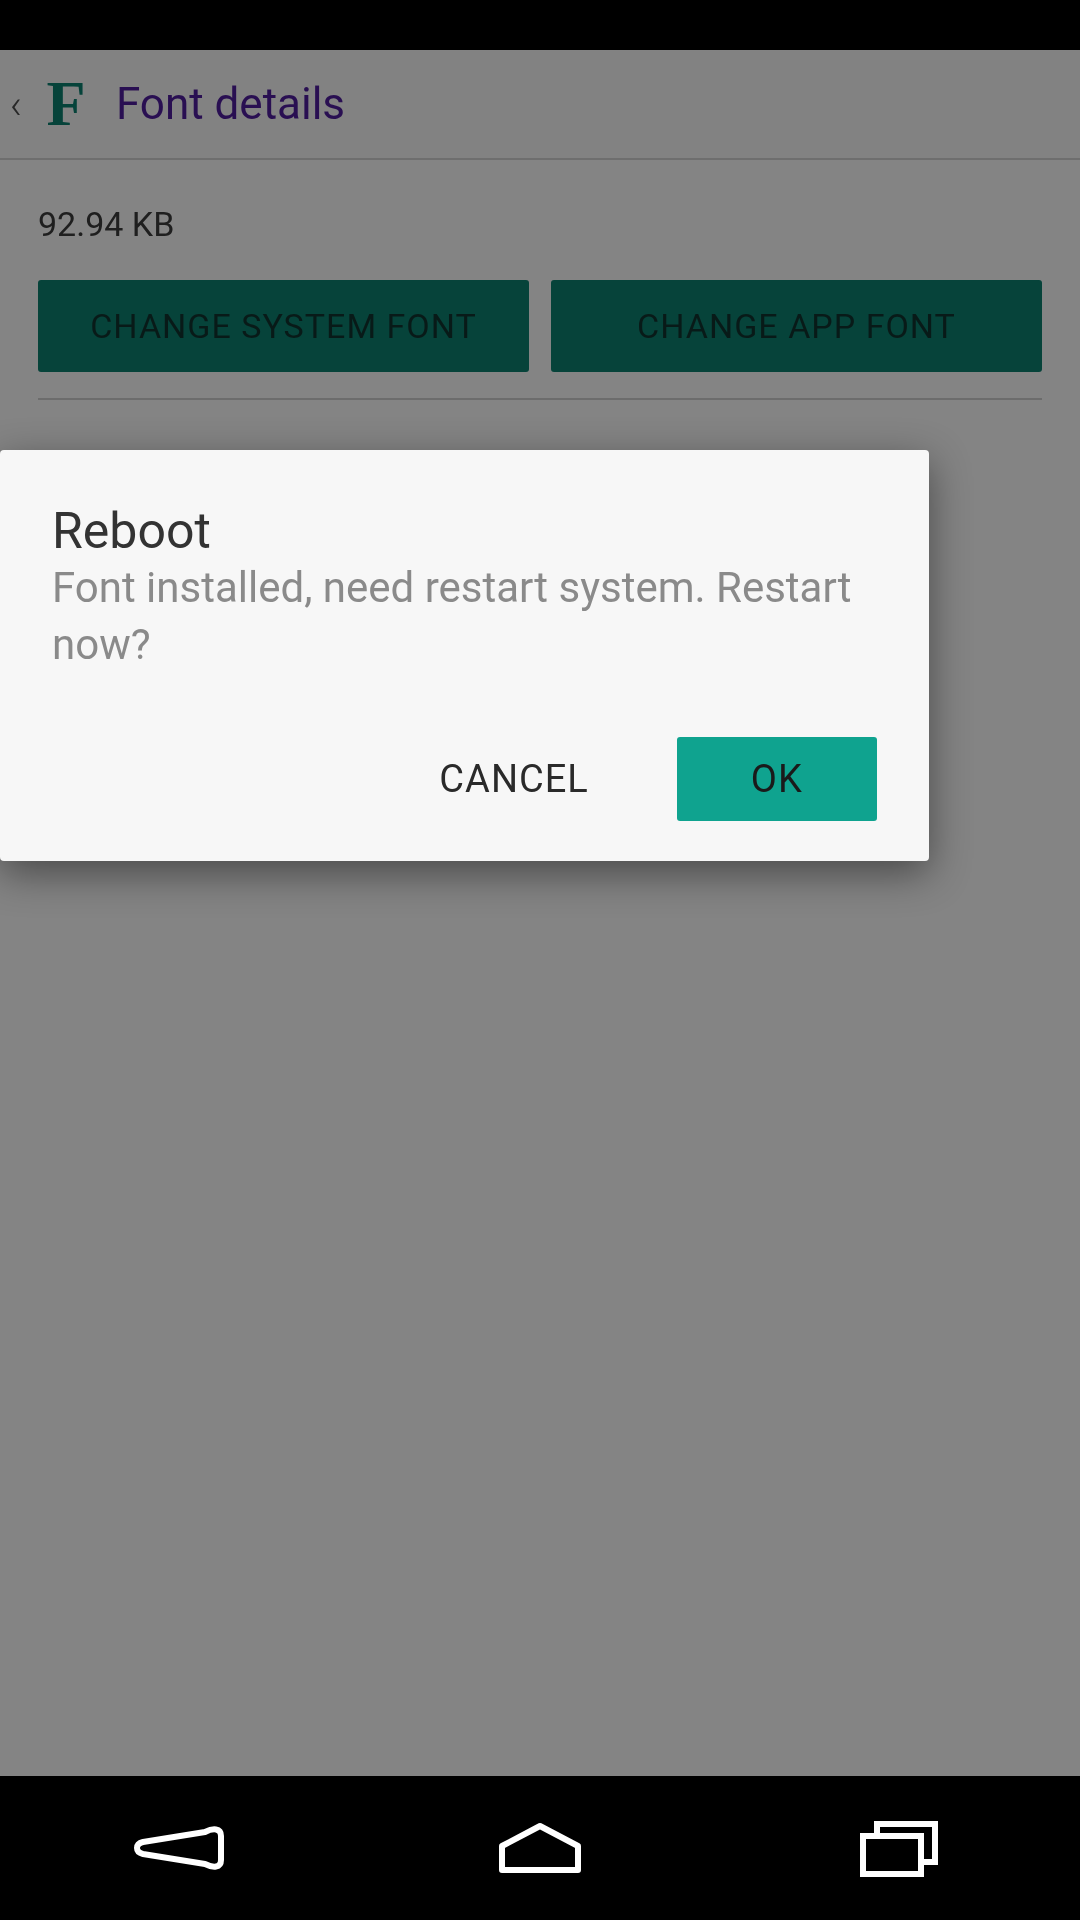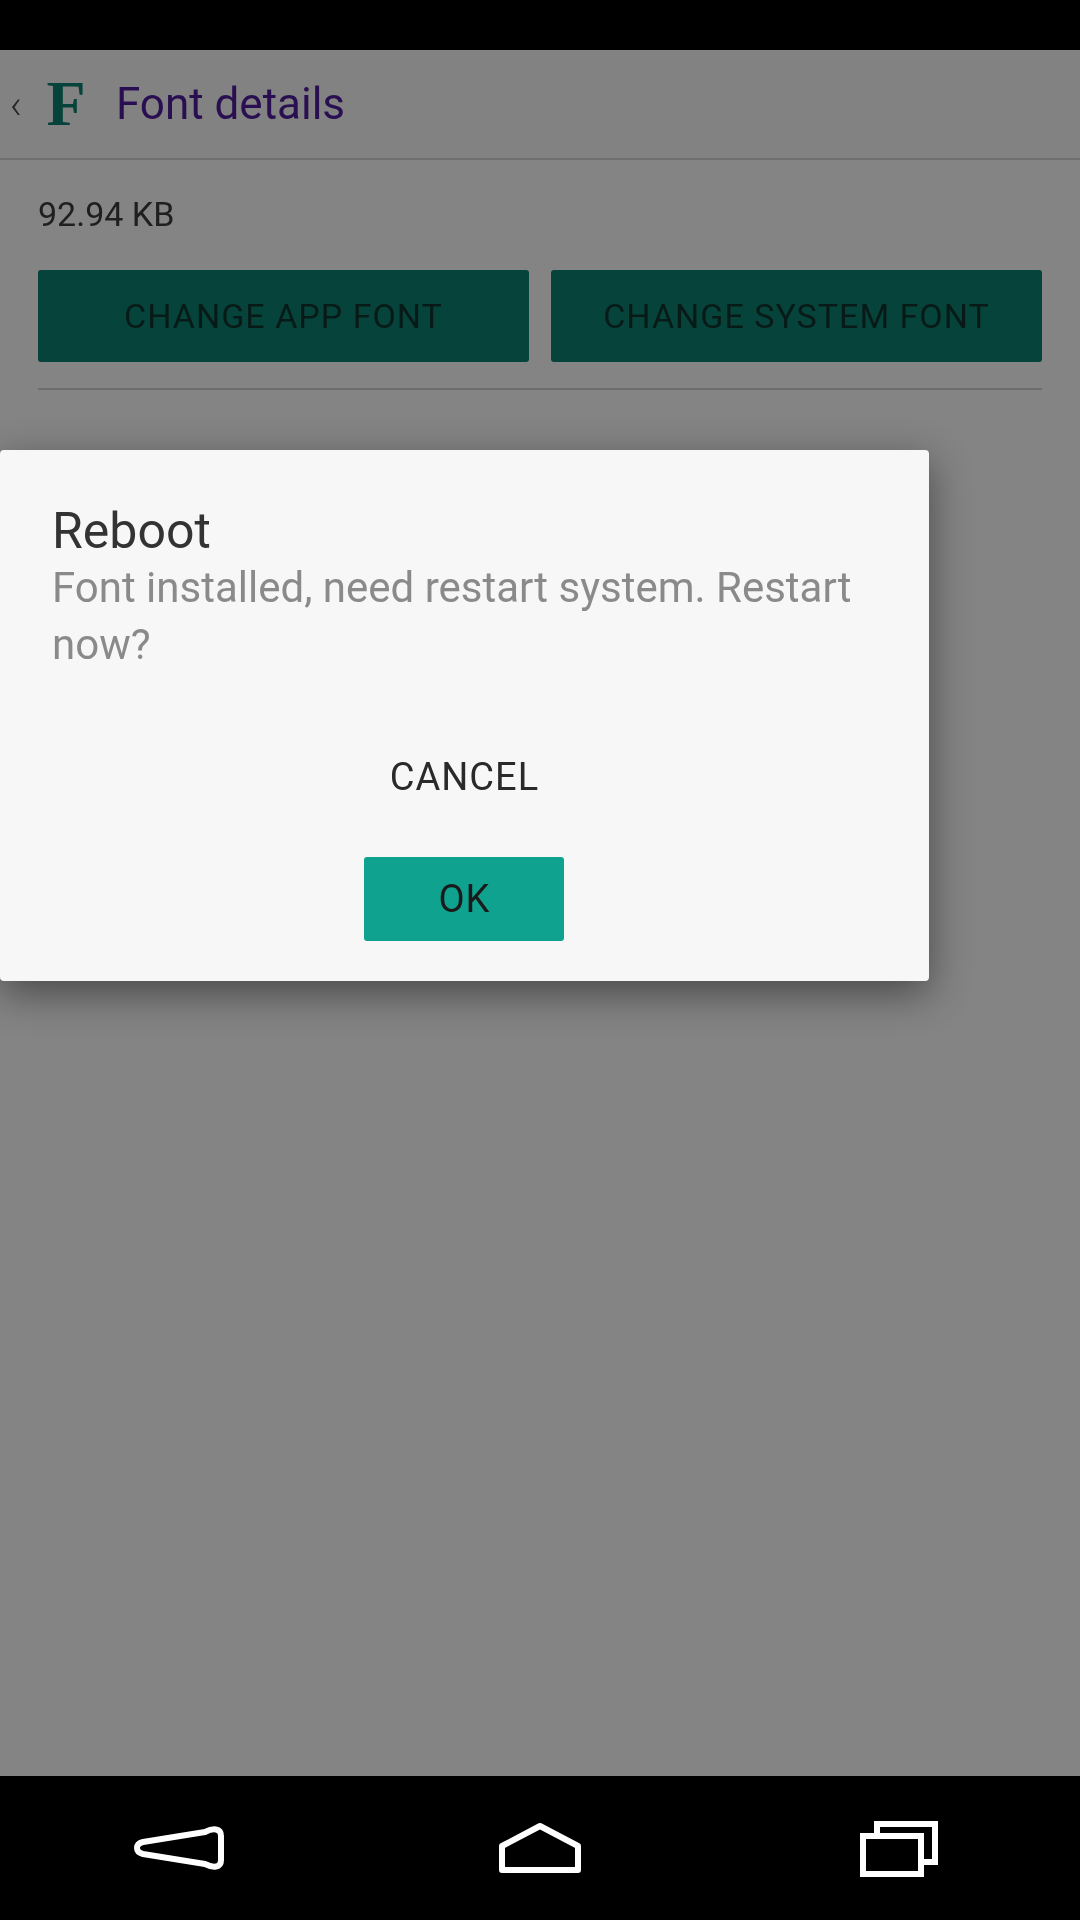--- a/index.html
+++ b/index.html
@@ -8,33 +8,33 @@
   .status-bar { height: 50px; background: #000; color: #fff; display: flex; justify-content: flex-end; align-items: center; padding: 0 14px; gap: 6px; font-size: 34px; }
   .status-bar .time { letter-spacing: 1px; margin-left: 6px; }
   .app-area { position: absolute; top: 50px; left: 0; right: 0; bottom: 144px; background: #f1f1f1; }
   .action-bar { height: 110px; background: #ededed; border-bottom: 2px solid #c9c9c9; display: flex; align-items: center; padding: 0 10px; gap: 14px; }
   .back-caret { color: #4a4a4a; font-size: 40px; font-weight: 300; margin-right: -6px; }
   .app-logo { width: 72px; height: 72px; display: flex; align-items: center; justify-content: center; font-family: Georgia, 'Times New Roman', serif; font-weight: 900; font-size: 64px; color: #0b7a6b; }
   .action-bar-title { font-size: 44px; color: #4c1d95; }
   .content { padding: 34px 38px; }
   .row-top { display: flex; justify-content: space-between; align-items: flex-start; }
   .font-name { font-family: Georgia, 'Times New Roman', serif; font-size: 56px; font-weight: 900; color: #1a1a1a; letter-spacing: 0px; }
-  .file-size { font-size: 34px; color: #3a3a3a; }
+  .file-size { font-size: 34px; color: #3a3a3a; margin-top: 10px; }
   .lang-badge { display: inline-block; background: #0fa38f; color: #063b34; border-radius: 8px; padding: 4px 12px 8px; font-size: 32px; margin-top: 14px; }
   .btn-row { display: flex; gap: 22px; margin-top: 36px; }
   .big-btn { flex: 1; background: #0b7a6b; color: #10312c; height: 92px; display: flex; align-items: center; justify-content: center; font-size: 34px; letter-spacing: 1px; border-radius: 3px; }
   .divider { height: 2px; background: #c5c5c5; margin-top: 26px; }
   .nav-bar { position: absolute; bottom: 0; left: 0; right: 0; height: 144px; background: #000; display: flex; justify-content: space-around; align-items: center; }
   .nav-btn { width: 240px; height: 96px; display: flex; align-items: center; justify-content: center; }
   .nav-btn svg { stroke: #fff; fill: none; stroke-width: 6; }
   .overlay { position: absolute; top: 50px; left: 0; right: 0; bottom: 144px; background: rgba(0,0,0,0.45); display: flex; align-items: flex-start; justify-content: flex-start; }
   .dialog { width: 86%; background: #f7f7f7; border-radius: 4px; box-shadow: 0 12px 40px rgba(0,0,0,0.45); margin-top: 400px; padding: 52px 52px 40px; }
   .dialog-title { font-size: 50px; color: #333; font-weight: 400; }
   .dialog-msg { font-size: 42px; color: #8a8a8a; line-height: 1.35; }
-  .dialog-actions { display: flex; justify-content: flex-end; align-items: center; gap: 40px; margin-top: 64px; flex-direction: column; }
+  .dialog-actions { display: flex; justify-content: flex-end; align-items: center; gap: 60px; margin-top: 64px; }
   .btn-flat { font-size: 38px; color: #2a2a2a; padding: 18px 28px; letter-spacing: 1px; }
   .btn-raised { background: #0fa38f; color: #1a1a1a; font-size: 38px; padding: 0 74px; height: 84px; display: flex; align-items: center; border-radius: 3px; letter-spacing: 1px; }
   .wifi-icon, .cell-icon, .batt-icon { display: inline-flex; }
 </style>
 </head>
 <body>
 
 <div class="device">
 
 
@@ -44,22 +44,22 @@
       <span class="app-logo">F</span>
       <span class="action-bar-title">Font details</span>
     </div>
 
     <div class="content">
       <div class="row-top">
         <div class="file-size">92.94 KB</div>
       </div>
 
       <div class="btn-row">
+        <div class="big-btn">CHANGE SYSTEM FONT</div>
         <div class="big-btn">CHANGE APP FONT</div>
-        <div class="big-btn">CHANGE SYSTEM FONT</div>
       </div>
 
       <div class="divider"></div>
     </div>
   </div>
 
   <div class="overlay">
     <div class="dialog">
       <div class="dialog-title">Reboot</div>
       <div class="dialog-msg">Font installed, need restart system. Restart now?</div>

